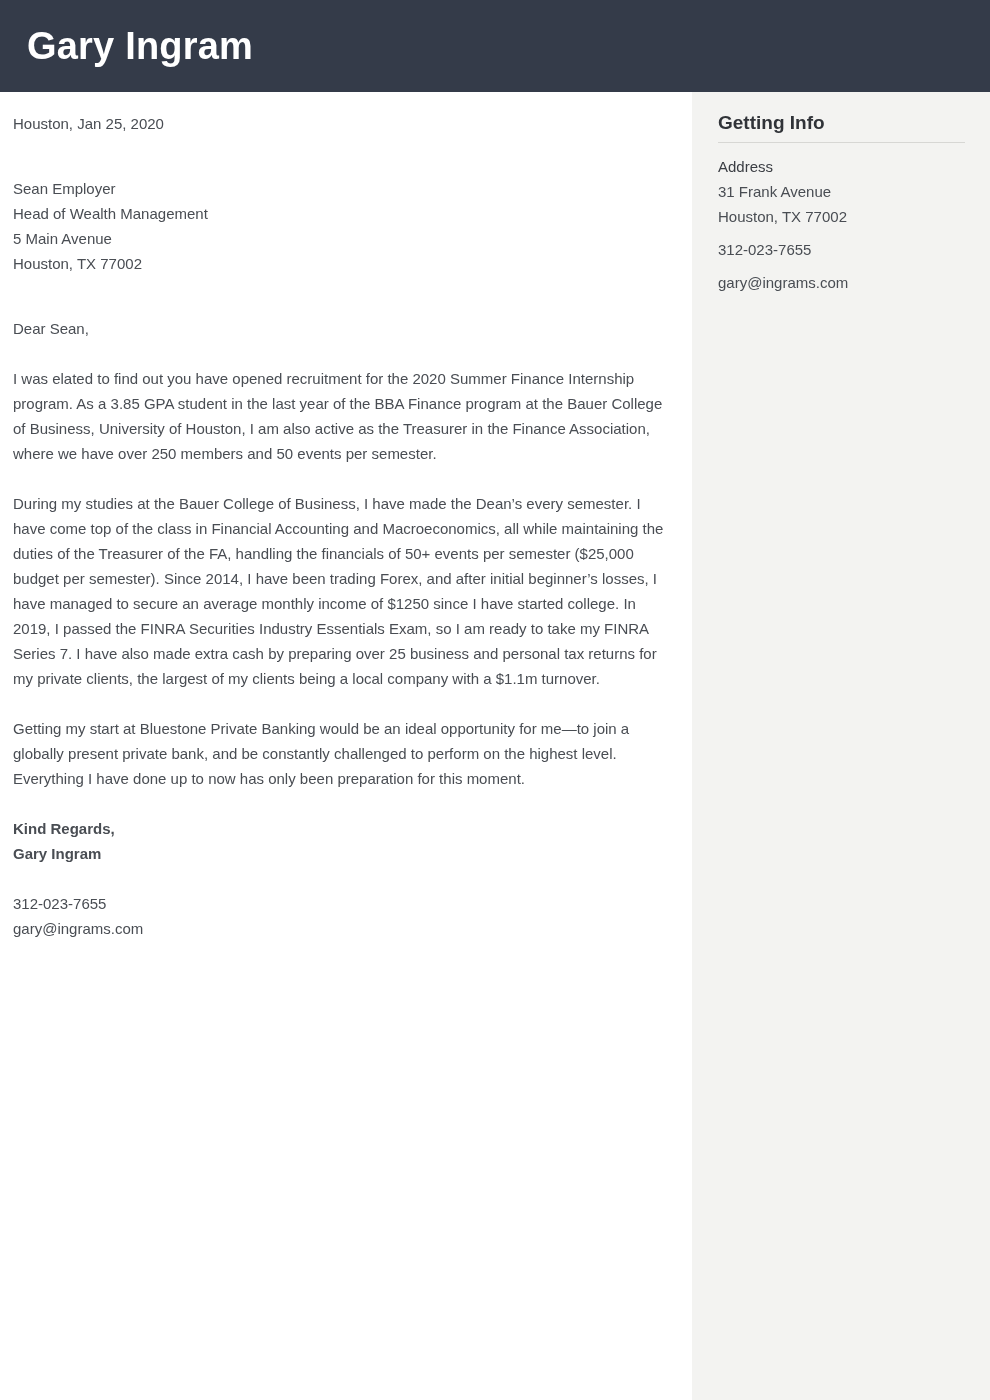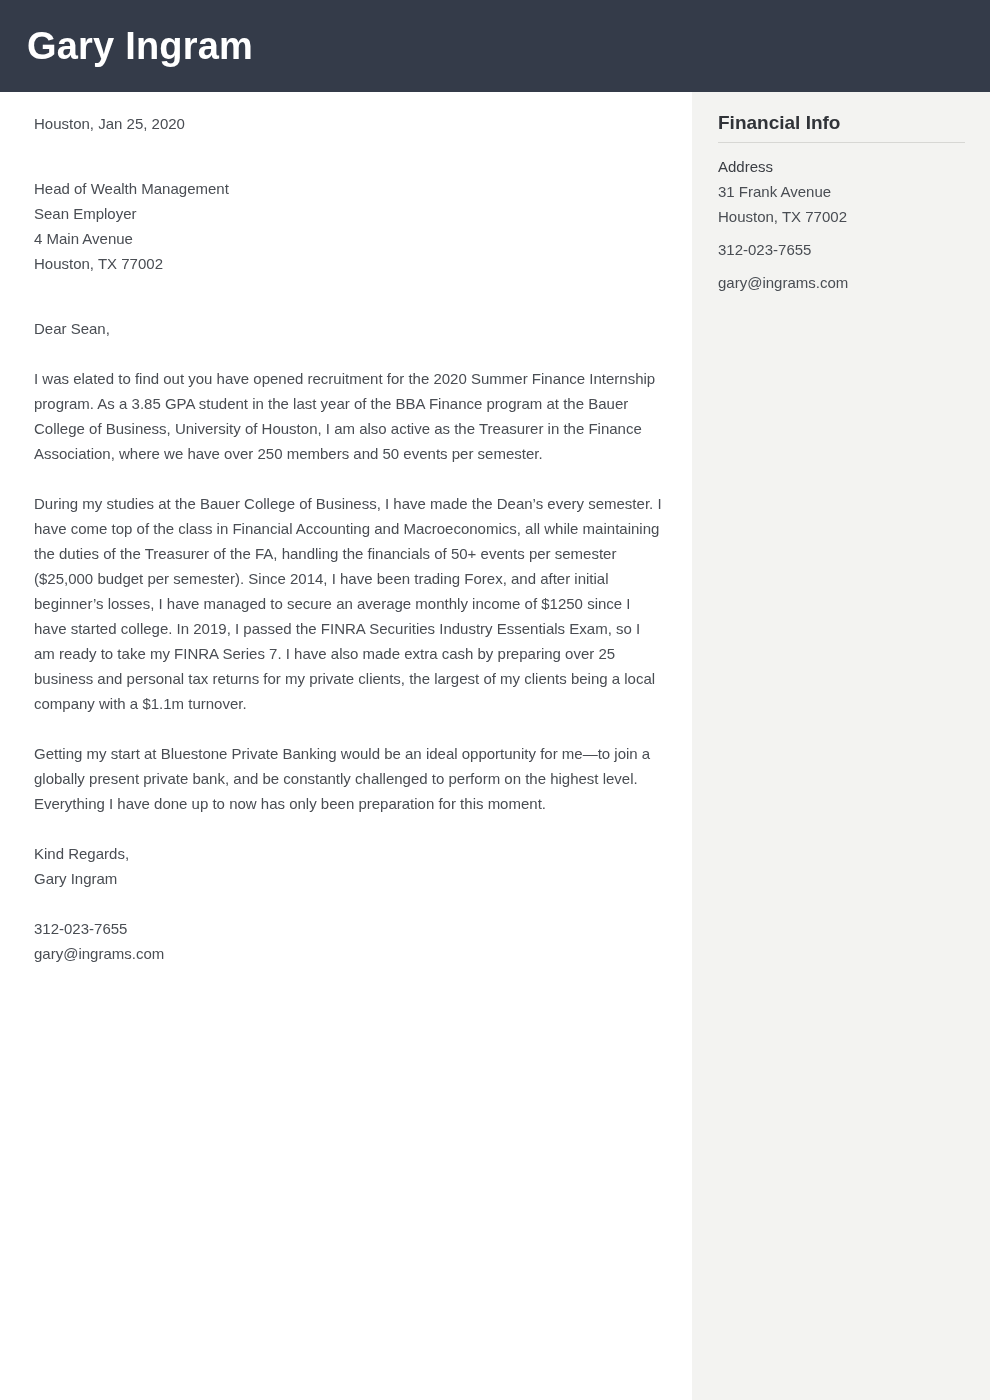--- a/index.html
+++ b/index.html
@@ -28,29 +28,29 @@
   .header .name{
     margin-left:27px;
     font-size:38px;font-weight:bold;color:#ffffff;
     letter-spacing:0.2px;
   }
 
   
   .main{
     position:absolute;top:92px;left:0;width:692px;height:1308px;
     background:#ffffff;
-    padding:19px 27px 0 34px;
+    padding:19px 27px 0 13px;
     color:var(--body-text);
     font-size:15px;line-height:25px;
   }
   .date-line{margin-bottom:40px;}
   .recipient{margin-bottom:40px;}
   .salutation{margin-bottom:25px;}
   .main p{margin:0 0 25px 0;}
-  .closing{margin-bottom:25px;}
+  .closing{margin-bottom:25px;font-weight:bold;}
 
   
   .sidebar{
     position:absolute;top:92px;left:692px;width:298px;height:1308px;
     background:var(--sidebar-bg);
     padding:21px 25px 0 26px;
     color:var(--body-text);
     font-size:15px;line-height:25px;
   }
   .sidebar-title{
@@ -68,23 +68,23 @@
 <div class="page">
 
   <div class="header">
     <div class="name">Gary Ingram</div>
   </div>
 
   <div class="main">
     <div class="date-line">Houston, Jan 25, 2020</div>
 
     <div class="recipient">
+      <div>Sean Employer</div>
       <div>Head of Wealth Management</div>
-      <div>Sean Employer</div>
-      <div>4 Main Avenue</div>
+      <div>5 Main Avenue</div>
       <div>Houston, TX 77002</div>
     </div>
 
     <div class="salutation">Dear Sean,</div>
 
     <p>I was elated to find out you have opened recruitment for the 2020 Summer Finance Internship program. As a 3.85 GPA student in the last year of the BBA Finance program at the Bauer College of Business, University of Houston, I am also active as the Treasurer in the Finance Association, where we have over 250 members and 50 events per semester.</p>
     <p>During my studies at the Bauer College of Business, I have made the Dean’s every semester. I have come top of the class in Financial Accounting and Macroeconomics, all while maintaining the duties of the Treasurer of the FA, handling the financials of 50+ events per semester ($25,000 budget per semester). Since 2014, I have been trading Forex, and after initial beginner’s losses, I have managed to secure an average monthly income of $1250 since I have started college. In 2019, I passed the FINRA Securities Industry Essentials Exam, so I am ready to take my FINRA Series 7. I have also made extra cash by preparing over 25 business and personal tax returns for my private clients, the largest of my clients being a local company with a $1.1m turnover.</p>
     <p>Getting my start at Bluestone Private Banking would be an ideal opportunity for me—to join a globally present private bank, and be constantly challenged to perform on the highest level. Everything I have done up to now has only been preparation for this moment.</p>
 
     <div class="closing">
@@ -92,21 +92,21 @@
       <div>Gary Ingram</div>
     </div>
 
     <div class="contact">
       <div>312-023-7655</div>
       <div>gary@ingrams.com</div>
     </div>
   </div>
 
   <div class="sidebar">
-    <div class="sidebar-title">Financial Info</div>
+    <div class="sidebar-title">Getting Info</div>
     <div class="sidebar-rule"></div>
 
     <div class="side-section">
       <div class="side-label">Address</div>
       <div class="side-value">31 Frank Avenue</div>
       <div class="side-value">Houston, TX 77002</div>
     </div>
 
     <div class="side-section">
       <div class="side-value">312-023-7655</div>

